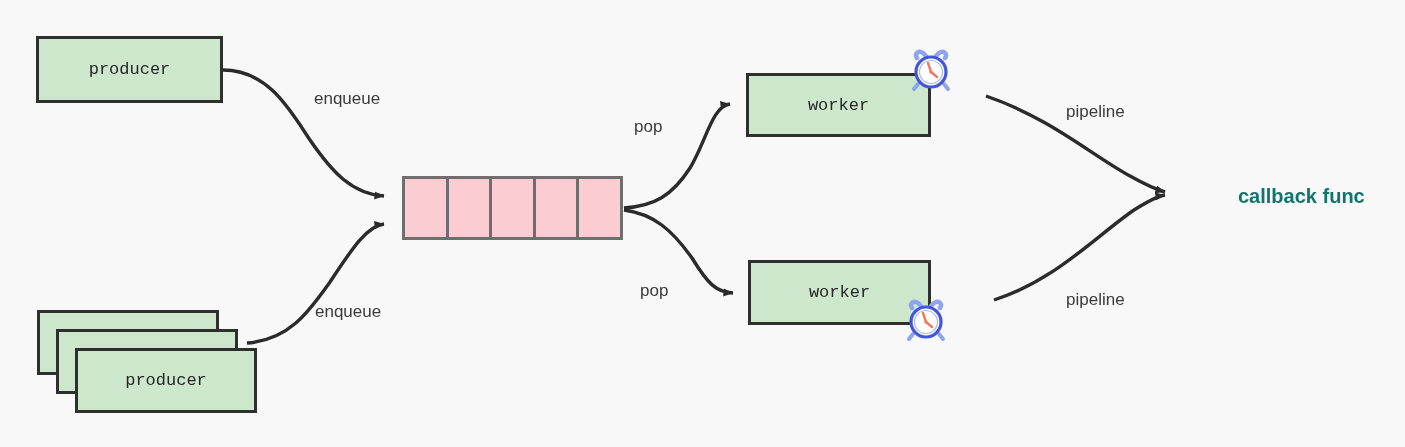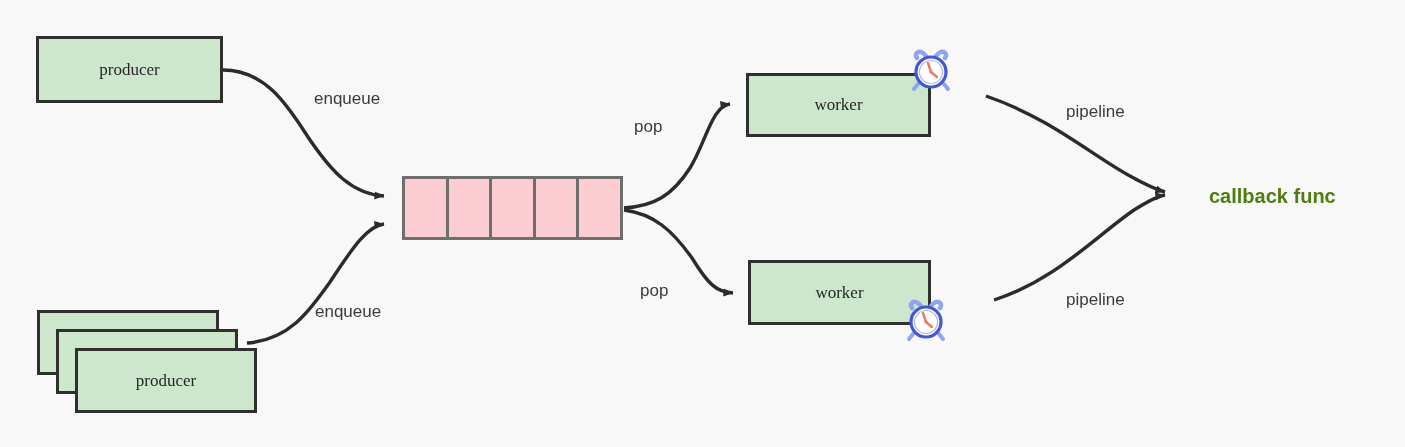--- a/index.html
+++ b/index.html
@@ -26,21 +26,21 @@
   .node-box {
     position: absolute;
     box-sizing: border-box;
     background: #cde7cd;
     border: 3px solid #2f2f2f;
     display: flex;
     align-items: center;
     justify-content: center;
     color: #262626;
     font-size: 17px;
-    font-family: Liberation Serif, serif;
+    font-family: Liberation Mono, monospace;
   }
   .stack-shadow {
     position: absolute;
     box-sizing: border-box;
     background: #cde7cd;
     border: 3px solid #2f2f2f;
   }
   .queue {
     position: absolute;
     box-sizing: border-box;
@@ -59,25 +59,26 @@
   }
   .edge-label {
     position: absolute;
     color: #3b3b3b;
     font-size: 17px;
     white-space: nowrap;
     font-family: "Liberation Sans", sans-serif;
   }
   .terminal-label {
     position: absolute;
-    color: #4d7c0f;
+    color: #0f766e;
     font-size: 20px;
     font-weight: bold;
     white-space: nowrap;
     font-family: "Liberation Sans", sans-serif;
+    margin-left: 29px;
   }
   .clock-icon {
     position: absolute;
     width: 46px;
     height: 46px;
   }
 </style>
 </head>
 <body>
 

